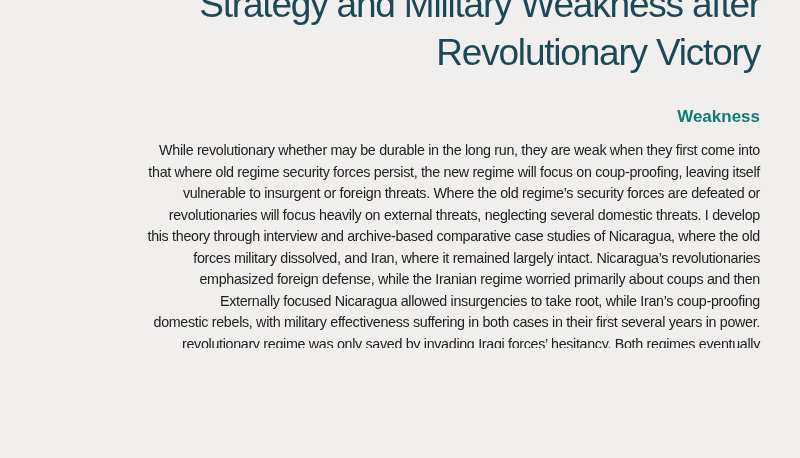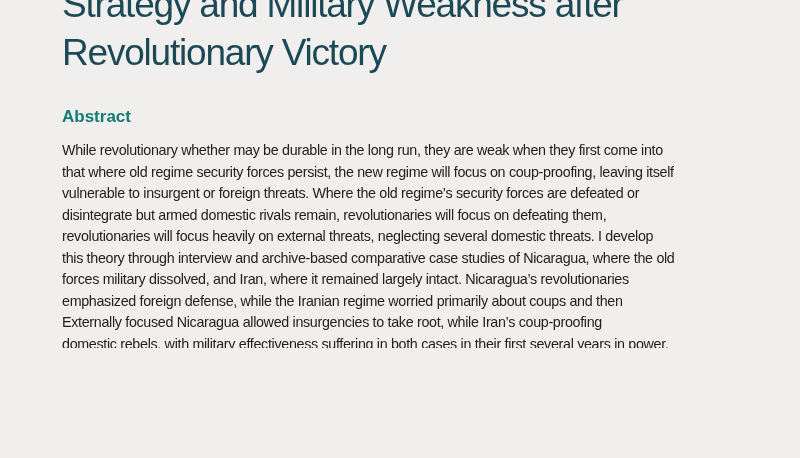--- a/index.html
+++ b/index.html
@@ -8,20 +8,21 @@
     background: var(--bg, #f1efed);
     font-family: "Liberation Sans", sans-serif;
     overflow: hidden;
   }
   .page {
     width: 800px;
     height: 348px;
     overflow: hidden;
     display: flow-root;
     background: var(--bg, #f1efed);
+    text-align: right;
   }
   .content {
     margin-left: 62px;
     margin-right: 40px;
   }
   .title {
     margin-top: -19px;
     font-size: 37px;
     font-weight: 400;
     line-height: 48px;
@@ -65,27 +66,26 @@
 
 <div class="page">
   <div class="content">
 
     <h1 class="title">
         <div class="title-line">Strategy and Military Weakness after</div>
         <div class="title-line">Revolutionary Victory</div>
       </h1>
 
 
-    <h2 class="abstract-heading">Abstract</h2>
+    <h2 class="abstract-heading">Weakness</h2>
 
     <div class="abstract-body">
         <div class="abstract-line">While revolutionary whether may be durable in the long run, they are weak when they first come into</div>
         <div class="abstract-line">that where old regime security forces persist, the new regime will focus on coup-proofing, leaving itself</div>
         <div class="abstract-line">vulnerable to insurgent or foreign threats. Where the old regime’s security forces are defeated or</div>
-        <div class="abstract-line">disintegrate but armed domestic rivals remain, revolutionaries will focus on defeating them,</div>
         <div class="abstract-line">revolutionaries will focus heavily on external threats, neglecting several domestic threats. I develop</div>
         <div class="abstract-line">this theory through interview and archive-based comparative case studies of Nicaragua, where the old</div>
         <div class="abstract-line">forces military dissolved, and Iran, where it remained largely intact. Nicaragua’s revolutionaries</div>
         <div class="abstract-line">emphasized foreign defense, while the Iranian regime worried primarily about coups and then</div>
         <div class="abstract-line">Externally focused Nicaragua allowed insurgencies to take root, while Iran’s coup-proofing</div>
         <div class="abstract-line">domestic rebels, with military effectiveness suffering in both cases in their first several years in power.</div>
         <div class="abstract-line">revolutionary regime was only saved by invading Iraqi forces’ hesitancy. Both regimes eventually</div>
       </div>
 
   </div>

